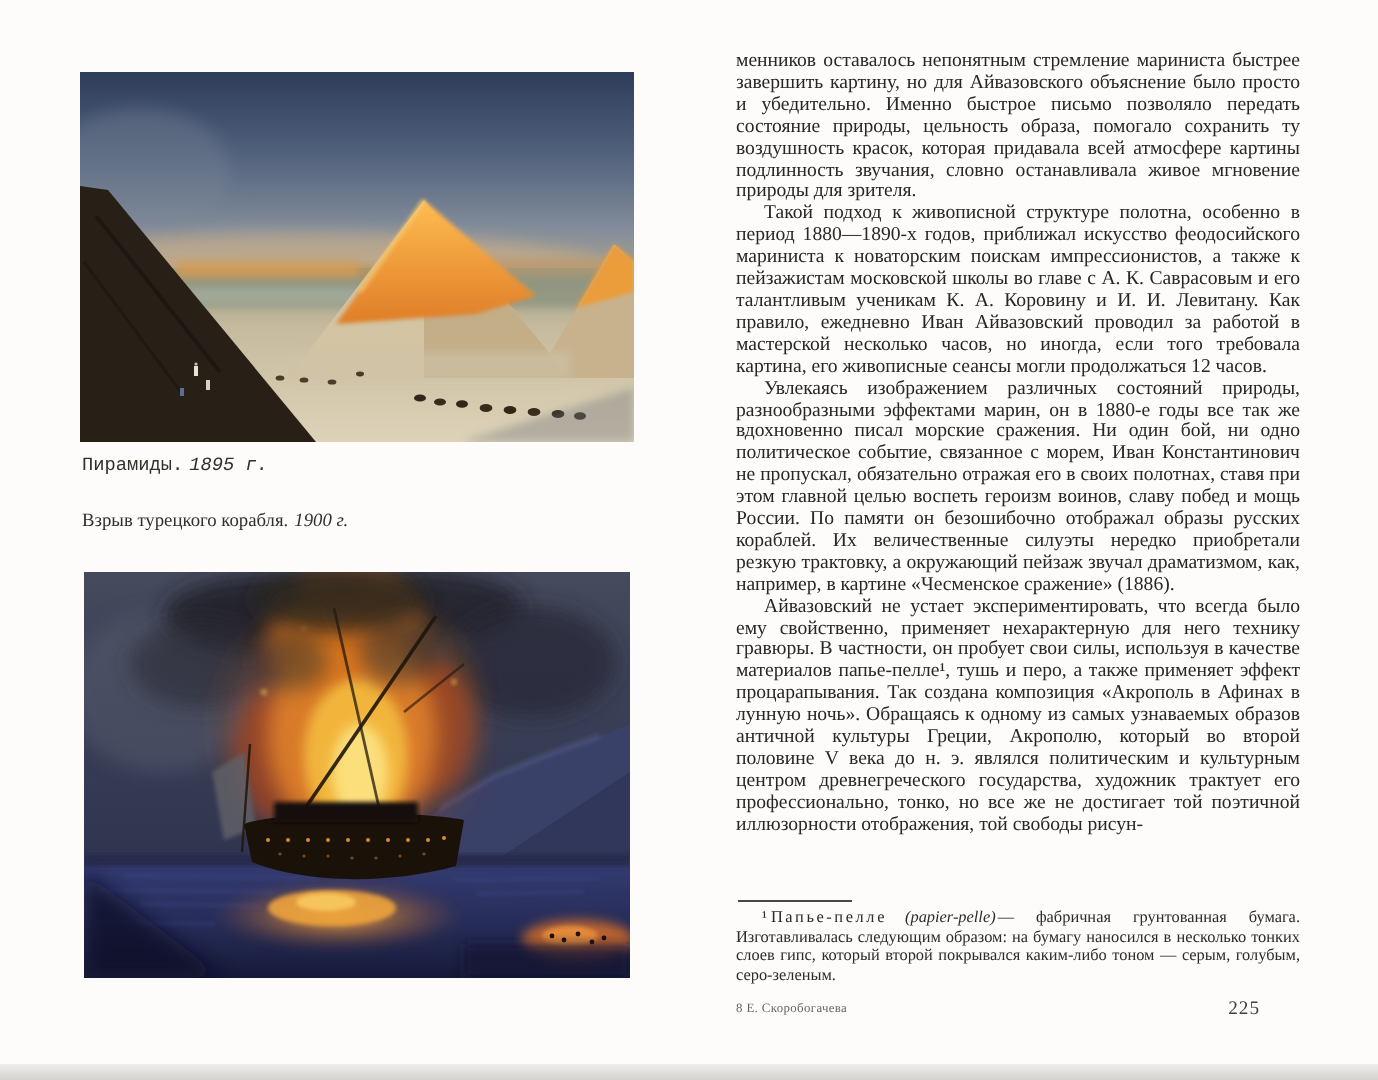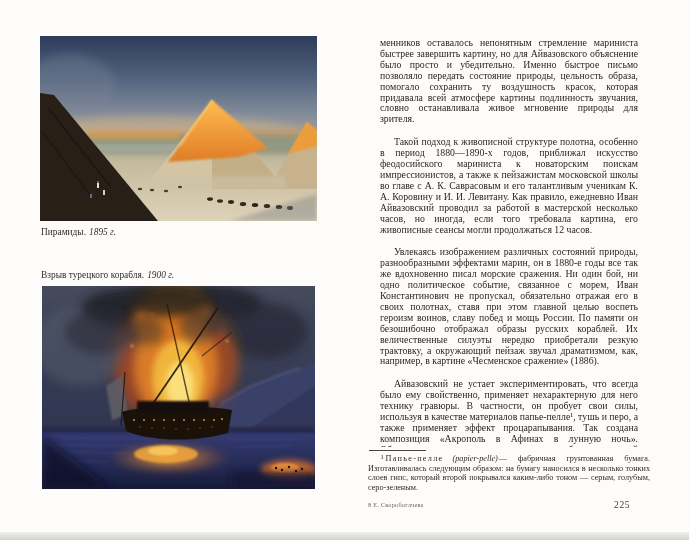--- a/index.html
+++ b/index.html
@@ -9,21 +9,21 @@
   }
   
   .figure-img{position:absolute;display:block;}
   .caption{position:absolute;left:41px;font-size:9.4px;line-height:11px;color:#332f2b;white-space:nowrap;}
   .caption .yr{font-style:italic;margin-left:3px;}
   
   .textcol{
     position:absolute;left:368px;top:26px;width:282px;height:421px;overflow:hidden;
     font-size:9.8px;line-height:10.9px;text-align:justify;
   }
-  .textcol p{margin:12px;padding:0;}
+  .textcol p{margin:0;padding:0;}
   .textcol p.ind{text-indent:14px;}
   .fnrule{position:absolute;left:369px;top:450px;width:57px;height:1px;background:#4a453f;}
   .footnote{
     position:absolute;left:368px;top:454px;width:282px;
     font-size:8.2px;line-height:9.7px;text-align:justify;text-indent:13px;color:#2e2a26;
   }
   .footnote .mk{margin-right:2px;}
   .footnote .term{letter-spacing:1.3px;margin-right:9px;}
   .footnote .lat{font-style:italic;margin-right:1px;}
   .pagefooter{position:absolute;left:368px;top:499px;width:272px;height:12px;text-align:right;}
@@ -105,25 +105,25 @@
         <ellipse cx="239" cy="171" rx="3.2" ry="2" fill="#332618"></ellipse>
         <ellipse cx="250" cy="172" rx="3" ry="1.9" fill="#3a2a1a"></ellipse>
         <ellipse cx="100" cy="153" rx="2.2" ry="1.3" fill="#4a3c2a"></ellipse>
         <ellipse cx="112" cy="154" rx="2.2" ry="1.3" fill="#4a3c2a"></ellipse>
         <ellipse cx="126" cy="155" rx="2.2" ry="1.3" fill="#4a3c2a"></ellipse>
         <ellipse cx="140" cy="151" rx="2" ry="1.2" fill="#4a3c2a"></ellipse>
       </g>
       <polygon points="190,185 277,158 277,185" fill="#70757e" opacity="0.38" filter="url(#b2)"></polygon>
     </svg>
 
-    <div class="caption" style="top:227px;">
+    <div class="caption" style="top:227px;font-family:Liberation Mono, monospace;">
       <span>Пирамиды.</span><span class="yr">1895 г.</span>
     </div>
 
-    <div class="caption" style="top:270px;">
+    <div class="caption" style="top:256px;">
       <span>Взрыв турецкого корабля.</span><span class="yr">1900 г.</span>
     </div>
 
     <svg class="figure-img" style="left:42px;top:286px;" width="273" height="203" viewBox="0 0 273 203">
       <defs>
         <linearGradient id="eSky" x1="0" y1="0" x2="0" y2="1">
           <stop offset="0" stop-color="#454a5c"></stop>
             <stop offset="0.6" stop-color="#363c54"></stop>
           <stop offset="1" stop-color="#2f3550"></stop>
         </linearGradient>

